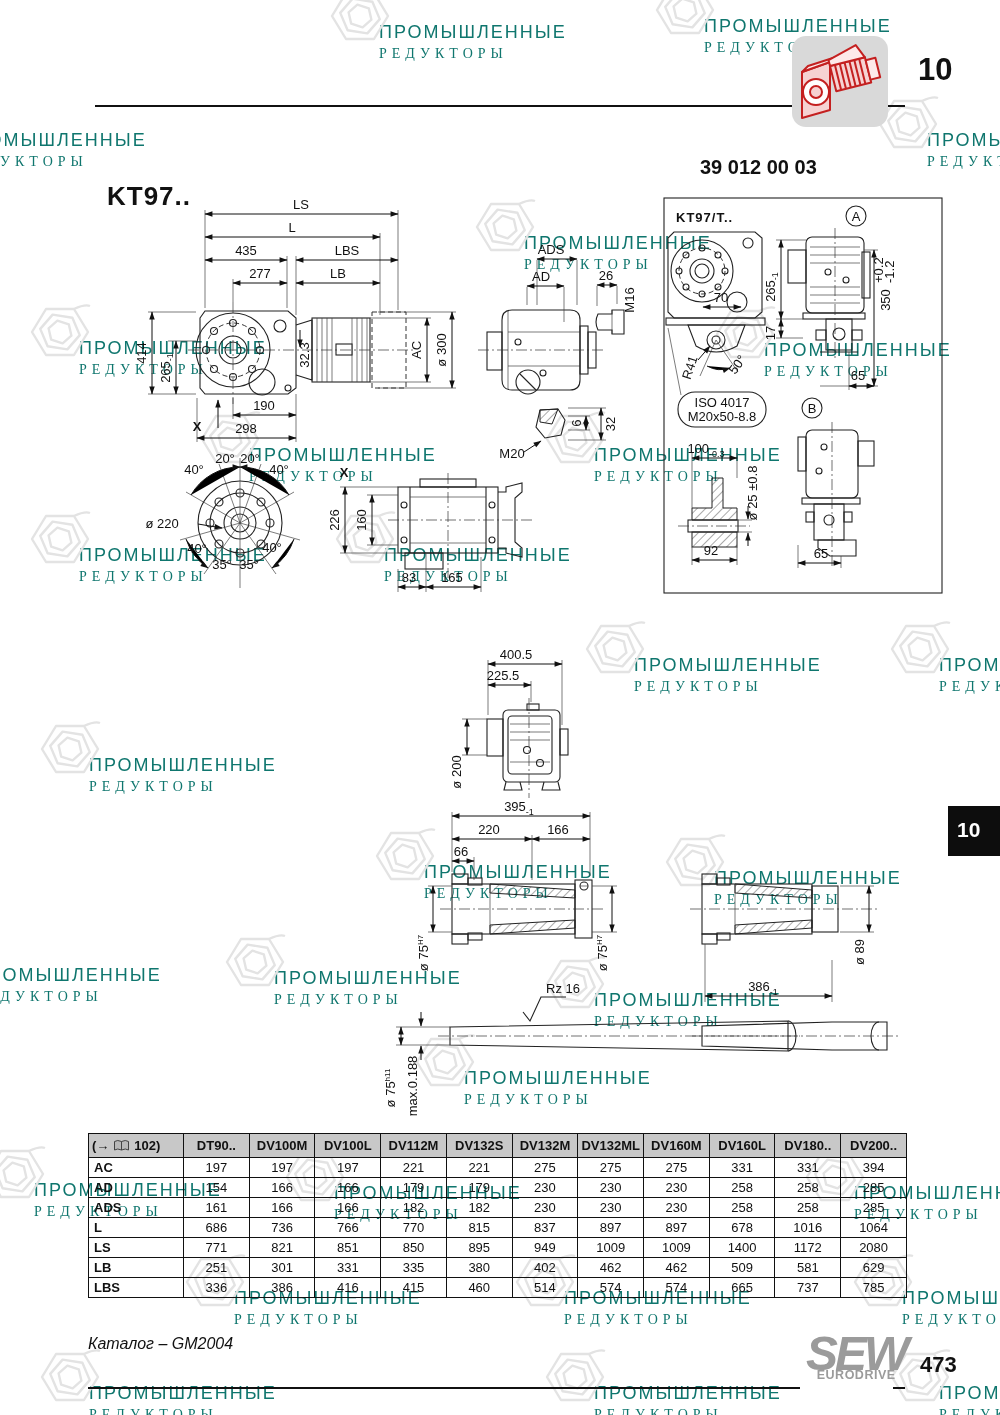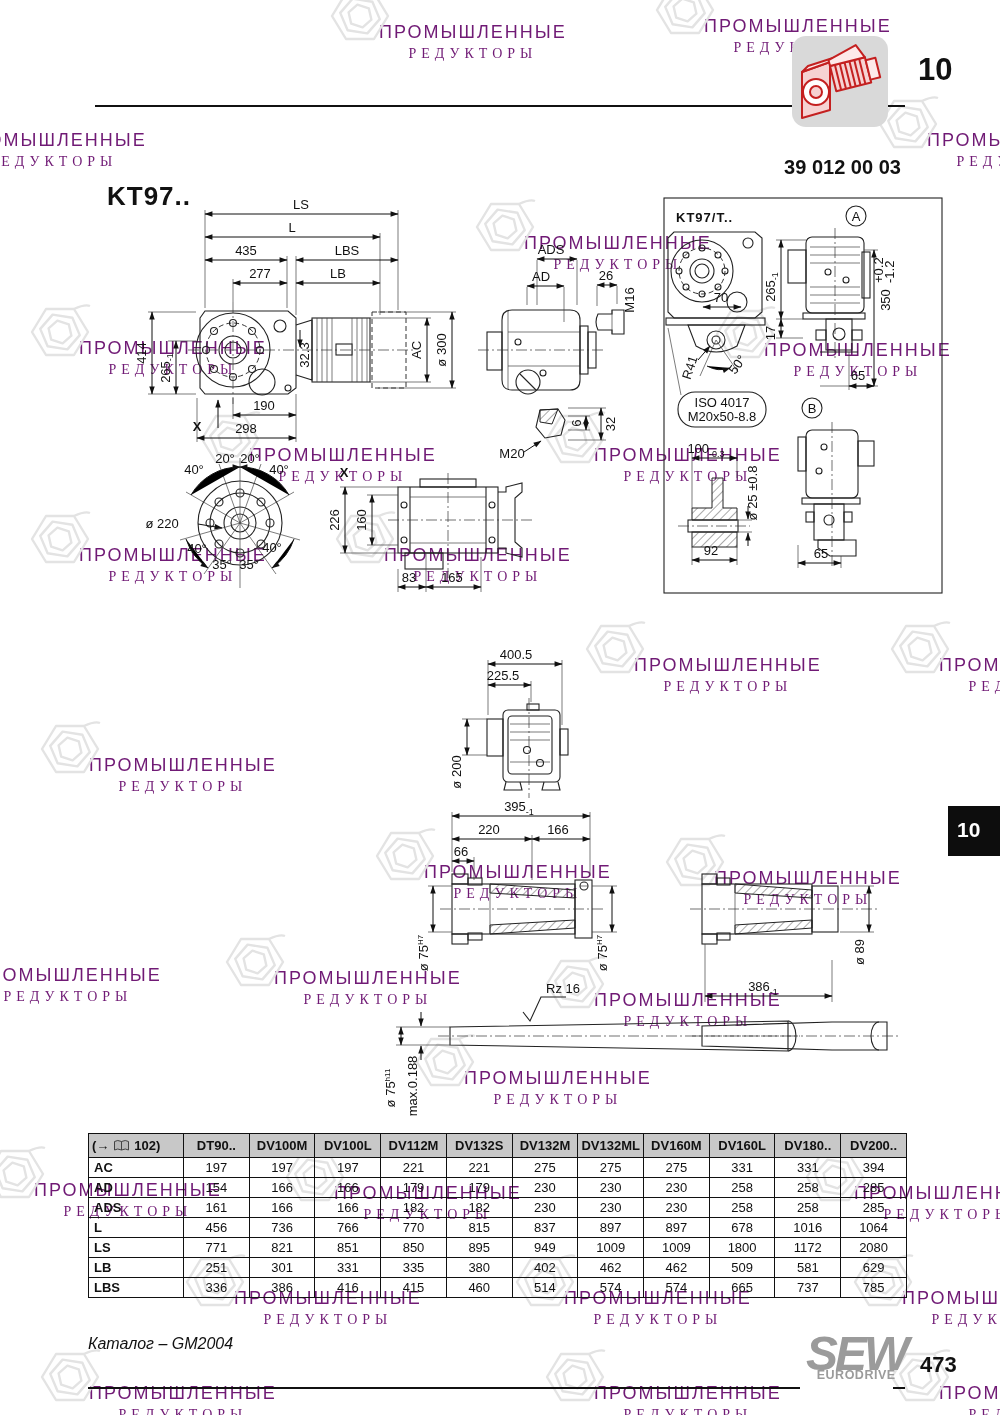--- a/index.html
+++ b/index.html
@@ -1,32 +1,32 @@
 <!DOCTYPE html>
 <html><head>
 <meta charset="utf-8">
 <style>
   html,body{margin:0;padding:0;}
   body{width:1000px;height:1415px;position:relative;background:#fff;
        font-family:"Liberation Sans",sans-serif;color:#111;overflow:hidden;}
   
-  .wm{position:absolute;z-index:0;pointer-events:none;white-space:nowrap;color:#701a75;text-align:center;}
+  .wm{position:absolute;z-index:0;pointer-events:none;white-space:nowrap;color:#0f766e;}
   .wm .lg{position:absolute;left:-16px;top:-36px;}
   .wm .wt{margin-left:34px;}
   .w1{font-size:18px;letter-spacing:2px;line-height:20px;}
   .w2{font-size:14px;letter-spacing:5px;line-height:23px;font-family:Liberation Serif, serif;}
   
   .hdr-title{position:absolute;left:470px;top:44px;width:300px;text-align:right;z-index:3;}
   .hdr-title .t1{font-size:23px;font-weight:bold;letter-spacing:.5px;}
   .hdr-title .t2{font-size:20px;margin-top:3px;}
   .hdr-rule{position:absolute;height:2px;background:#111;z-index:3;}
   .icon-box{position:absolute;left:792px;top:36px;width:96px;height:91px;background:#d9d9d9;
             border-radius:14px;z-index:3;}
   .chapter-num{position:absolute;left:918px;top:52px;font-size:31px;font-weight:bold;z-index:3;}
-  .drawing-num{position:absolute;left:740px;top:156px;width:205px;text-align:center;
+  .drawing-num{position:absolute;left:700px;top:156px;width:205px;text-align:left;
                font-size:20px;font-weight:bold;z-index:3;}
   .kt97-title{position:absolute;left:107px;top:181px;font-size:26px;font-weight:bold;z-index:3;letter-spacing:1px;}
   
   #draw{position:absolute;left:0;top:0;z-index:2;}
   #draw text{font-family:"Liberation Sans",sans-serif;font-size:13px;fill:#111;}
   #draw .bt{font-weight:bold;}
   .ln{fill:none;stroke:#222;stroke-width:1.1;}
   .lnw{fill:#fff;stroke:#222;stroke-width:1.1;}
   .tn{fill:none;stroke:#444;stroke-width:.7;}
   .cl{fill:none;stroke:#333;stroke-width:.7;stroke-dasharray:11 3 2 3;}
@@ -1010,21 +1010,21 @@
         <td>182</td>
         <td>230</td>
         <td>230</td>
         <td>230</td>
         <td>258</td>
         <td>258</td>
         <td>285</td>
       </tr>
       <tr>
         <td class="rl">L</td>
-        <td>456</td>
+        <td>686</td>
         <td>736</td>
         <td>766</td>
         <td>770</td>
         <td>815</td>
         <td>837</td>
         <td>897</td>
         <td>897</td>
         <td>678</td>
         <td>1016</td>
         <td>1064</td>
@@ -1032,21 +1032,21 @@
       <tr>
         <td class="rl">LS</td>
         <td>771</td>
         <td>821</td>
         <td>851</td>
         <td>850</td>
         <td>895</td>
         <td>949</td>
         <td>1009</td>
         <td>1009</td>
-        <td>1800</td>
+        <td>1400</td>
         <td>1172</td>
         <td>2080</td>
       </tr>
       <tr>
         <td class="rl">LB</td>
         <td>251</td>
         <td>301</td>
         <td>331</td>
         <td>335</td>
         <td>380</td>

